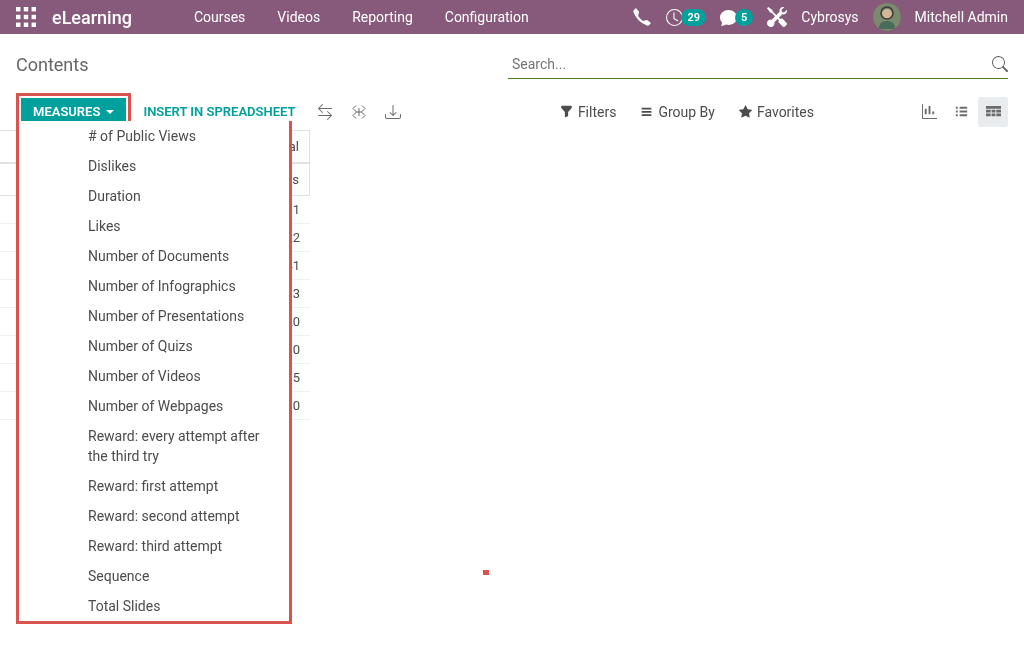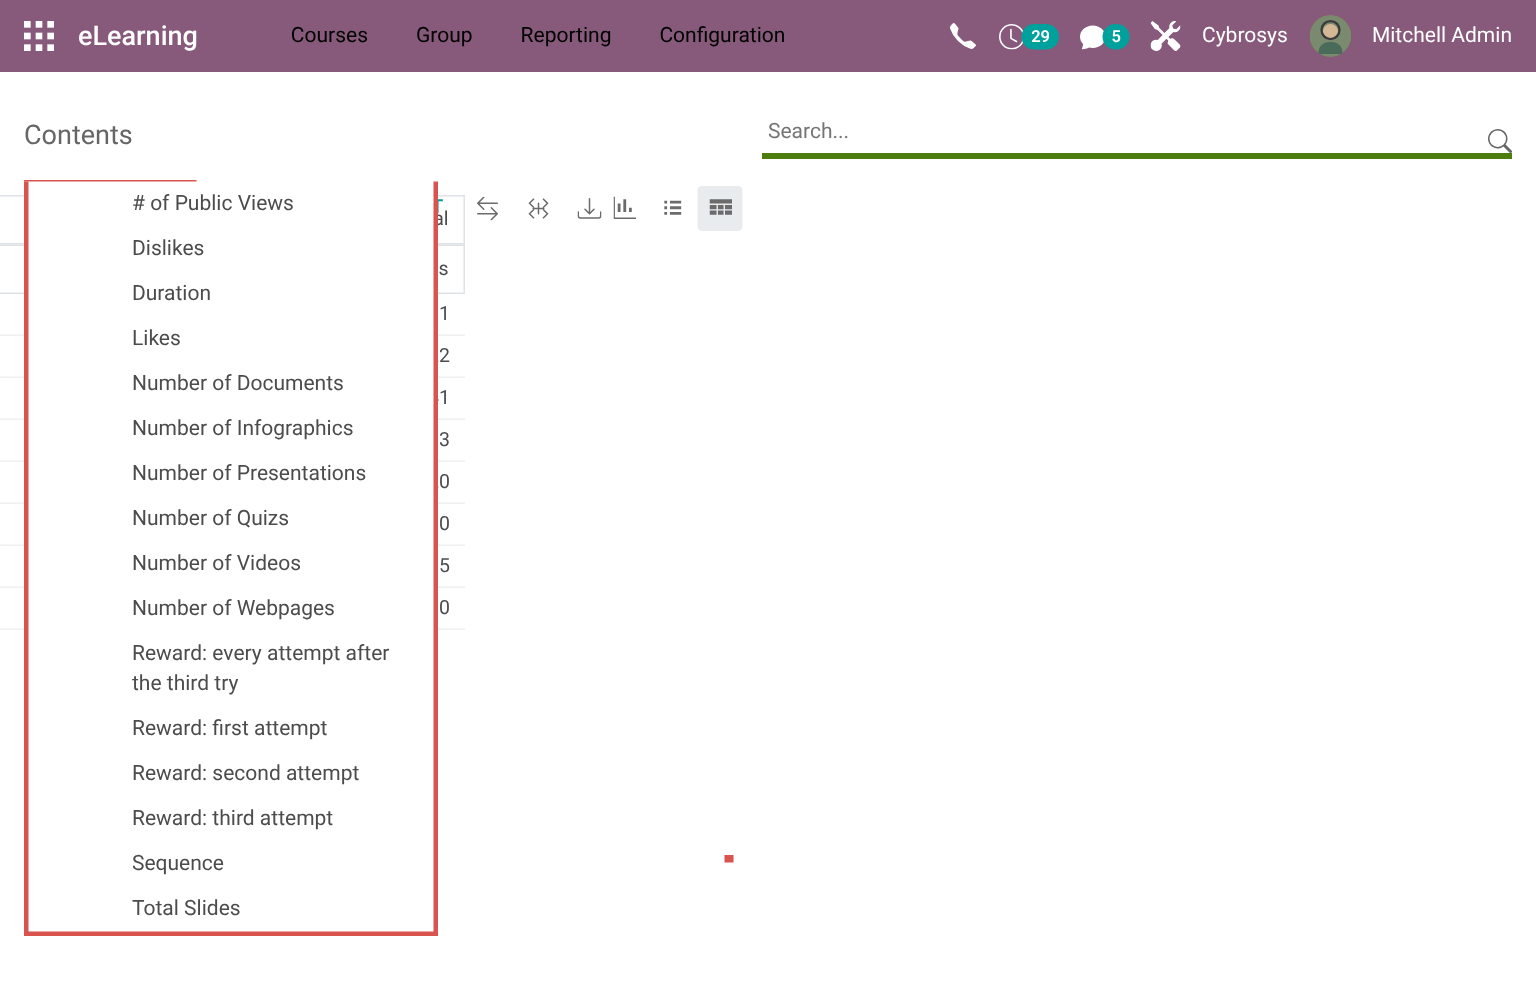--- a/index.html
+++ b/index.html
@@ -1,34 +1,34 @@
 <!DOCTYPE html>
 <html><head>
 <meta charset="utf-8">
 <style>
 * { margin: 0; padding: 0; box-sizing: border-box; font-family: -apple-system, BlinkMacSystemFont, "Segoe UI", Roboto, sans-serif; }
 body { background: #fff; width: 1024px; height: 655px; overflow: hidden; position: relative; }
 
-.topbar { background: #875a7b; height: 48px; display: flex; align-items: center; color: #fff; padding: 0 16px; }
+.topbar { background: #875a7b; height: 34px; display: flex; align-items: center; color: #fff; padding: 0 16px; }
 .apps-icon { width: 20px; height: 20px; margin-right: 16px; cursor: pointer; }
 .apps-icon svg { fill: #fff; }
 .brand { font-size: 18px; font-weight: 500; margin-right: 50px; }
 .nav-items { display: flex; gap: 8px; }
-.nav-item { padding: 8px 12px; font-size: 14px; color: #000000; cursor: pointer; }
+.nav-item { padding: 8px 12px; font-size: 14px; color: #ffffff; cursor: pointer; }
 .topbar-right { margin-left: auto; display: flex; align-items: center; gap: 14px; }
 .icon-btn { width: 20px; height: 20px; display: flex; align-items: center; justify-content: center; cursor: pointer; }
 .icon-btn svg { fill: #fff; }
 .badge-group { display: flex; align-items: flex-start; position: relative; cursor: pointer; }
 .badge { background: #00a09d; color: #fff; font-size: 11px; font-weight: 600; padding: 2px 6px; border-radius: 10px; margin-left: -2px; }
 .user-text { font-size: 14px; color: #fff; }
 .avatar { width: 28px; height: 28px; border-radius: 50%; background: linear-gradient(135deg, #8b7355 0%, #6b5a45 100%); display: flex; align-items: center; justify-content: center; font-size: 14px; color: #fff; overflow: hidden; }
 
-.subheader { padding: 26px 16px 6px 16px; display: flex; align-items: center; }
+.subheader { padding: 16px 16px 6px 16px; display: flex; align-items: center; }
 .page-title { font-size: 18px; color: #666; }
-.search-area { margin-left: auto; display: flex; align-items: flex-end; border-bottom: 4px solid #4d7c0f; width: 500px; }
+.search-area { margin-left: auto; display: flex; align-items: center; border-bottom: 1px solid #4d7c0f; width: 500px; }
 .search-input { border: none; outline: none; flex: 1; font-size: 14px; padding: 6px 4px; color: #666; }
 .search-icon { width: 16px; height: 16px; }
 
 .toolbar { padding: 8px 16px 14px 16px; display: flex; align-items: center; position: relative; }
 .measures-highlight { border: 3px solid #d9534f; padding: 2px; display: inline-block; }
 .measures-btn { background: #00a09d; color: #fff; font-size: 13px; font-weight: 600; padding: 6px 12px; border: none; cursor: pointer; display: flex; align-items: center; gap: 6px; }
 .measures-btn .caret { width: 0; height: 0; border-left: 4px solid transparent; border-right: 4px solid transparent; border-top: 4px solid #fff; }
 .insert-link { color: #00a09d; font-size: 13px; font-weight: 600; margin-left: 12px; cursor: pointer; }
 .tool-icons { display: flex; gap: 18px; margin-left: 22px; }
 .tool-icon { width: 16px; height: 16px; cursor: pointer; }
@@ -67,21 +67,21 @@
         <rect x="7" y="7" width="4" height="4"></rect>
         <rect x="14" y="7" width="4" height="4"></rect>
         <rect x="0" y="14" width="4" height="4"></rect>
         <rect x="7" y="14" width="4" height="4"></rect>
         <rect x="14" y="14" width="4" height="4"></rect>
       </svg>
   </div>
   <div class="brand">eLearning</div>
   <div class="nav-items">
     <div class="nav-item">Courses</div>
-    <div class="nav-item">Group</div>
+    <div class="nav-item">Videos</div>
     <div class="nav-item">Reporting</div>
     <div class="nav-item">Configuration</div>
   </div>
   <div class="topbar-right">
     <div class="icon-btn">
       <svg viewBox="0 0 16 16">
           <path d="M3.654 1.328a.678.678 0 0 0-1.015-.063L1.605 2.3c-.483.484-.661 1.169-.45 1.77a17.6 17.6 0 0 0 4.168 6.608 17.6 17.6 0 0 0 6.608 4.168c.601.211 1.286.033 1.77-.45l1.034-1.034a.678.678 0 0 0-.063-1.015l-2.307-1.794a.68.68 0 0 0-.58-.122l-2.19.547a1.75 1.75 0 0 1-1.657-.459L5.482 8.062a1.75 1.75 0 0 1-.46-1.657l.548-2.19a.68.68 0 0 0-.122-.58z"></path>
         </svg>
     </div>
     <div class="badge-group">
@@ -140,20 +140,40 @@
           <path d="M1 11.5a.5.5 0 0 0 .5.5h11.793l-3.147 3.146a.5.5 0 0 0 .708.708l4-4a.5.5 0 0 0 0-.708l-4-4a.5.5 0 0 0-.708.708L13.293 11H1.5a.5.5 0 0 0-.5.5m14-7a.5.5 0 0 1-.5.5H2.707l3.147 3.146a.5.5 0 1 1-.708.708l-4-4a.5.5 0 0 1 0-.708l4-4a.5.5 0 1 1 .708.708L2.707 4H14.5a.5.5 0 0 1 .5.5"></path>
         </svg></div>
     <div class="tool-icon"><svg viewBox="0 0 16 16">
           <path d="M8 4a.5.5 0 0 1 .5.5v3h3a.5.5 0 0 1 0 1h-3v3a.5.5 0 0 1-1 0v-3h-3a.5.5 0 0 1 0-1h3v-3A.5.5 0 0 1 8 4"></path>
           <path d="M5 1.5l-3 3 3 3M11 1.5l3 3-3 3M5 14.5l-3-3 3-3M11 14.5l3-3-3-3" stroke="#6b6b6b" stroke-width="1" fill="none"></path>
         </svg></div>
     <div class="tool-icon"><svg viewBox="0 0 16 16">
           <path d="M.5 9.9a.5.5 0 0 1 .5.5v2.5a1 1 0 0 0 1 1h12a1 1 0 0 0 1-1v-2.5a.5.5 0 0 1 1 0v2.5a2 2 0 0 1-2 2H2a2 2 0 0 1-2-2v-2.5a.5.5 0 0 1 .5-.5"></path>
           <path d="M7.646 11.854a.5.5 0 0 0 .708 0l3-3a.5.5 0 0 0-.708-.708L8.5 10.293V1.5a.5.5 0 0 0-1 0v8.793L5.354 8.146a.5.5 0 1 0-.708.708z"></path>
         </svg></div>
+  </div>
+  <div class="filter-group">
+    <div class="filter-btn">
+      <svg viewBox="0 0 16 16">
+          <path d="M1.5 1.5A.5.5 0 0 1 2 1h12a.5.5 0 0 1 .5.5v2a.5.5 0 0 1-.128.334L10 8.692V13.5a.5.5 0 0 1-.342.474l-3 1A.5.5 0 0 1 6 14.5V8.692L1.628 3.834A.5.5 0 0 1 1.5 3.5z"></path>
+        </svg>
+      <span>Filters</span>
+    </div>
+    <div class="filter-btn">
+      <svg viewBox="0 0 16 16">
+          <path d="M2 3.5h12v2H2zm0 4h12v2H2zm0 4h12v2H2z"></path>
+        </svg>
+      <span>Group By</span>
+    </div>
+    <div class="filter-btn">
+      <svg viewBox="0 0 16 16">
+          <path d="M3.612 15.443c-.386.198-.824-.149-.746-.592l.83-4.73L.173 6.765c-.329-.314-.158-.888.283-.95l4.898-.696L7.538.792c.197-.39.73-.39.927 0l2.184 4.327 4.898.696c.441.062.612.636.282.95l-3.522 3.356.83 4.73c.078.443-.36.79-.746.592L8 13.187l-4.389 2.256z"></path>
+        </svg>
+      <span>Favorites</span>
+    </div>
   </div>
   <div class="view-switcher">
     <div class="view-btn">
         <svg viewBox="0 0 16 16">
           <path d="M0 0h1v15h15v1H0zm3 11h2V5H3zm4 0h2V2H7zm4 0h2V8h-2z"></path>
         </svg>
       </div>
     <div class="view-btn">
         <svg viewBox="0 0 16 16">
           <path d="M2 3h2v2H2zm4 0h8v2H6zM2 7h2v2H2zm4 0h8v2H6zm-4 4h2v2H2zm4 0h8v2H6z"></path>

